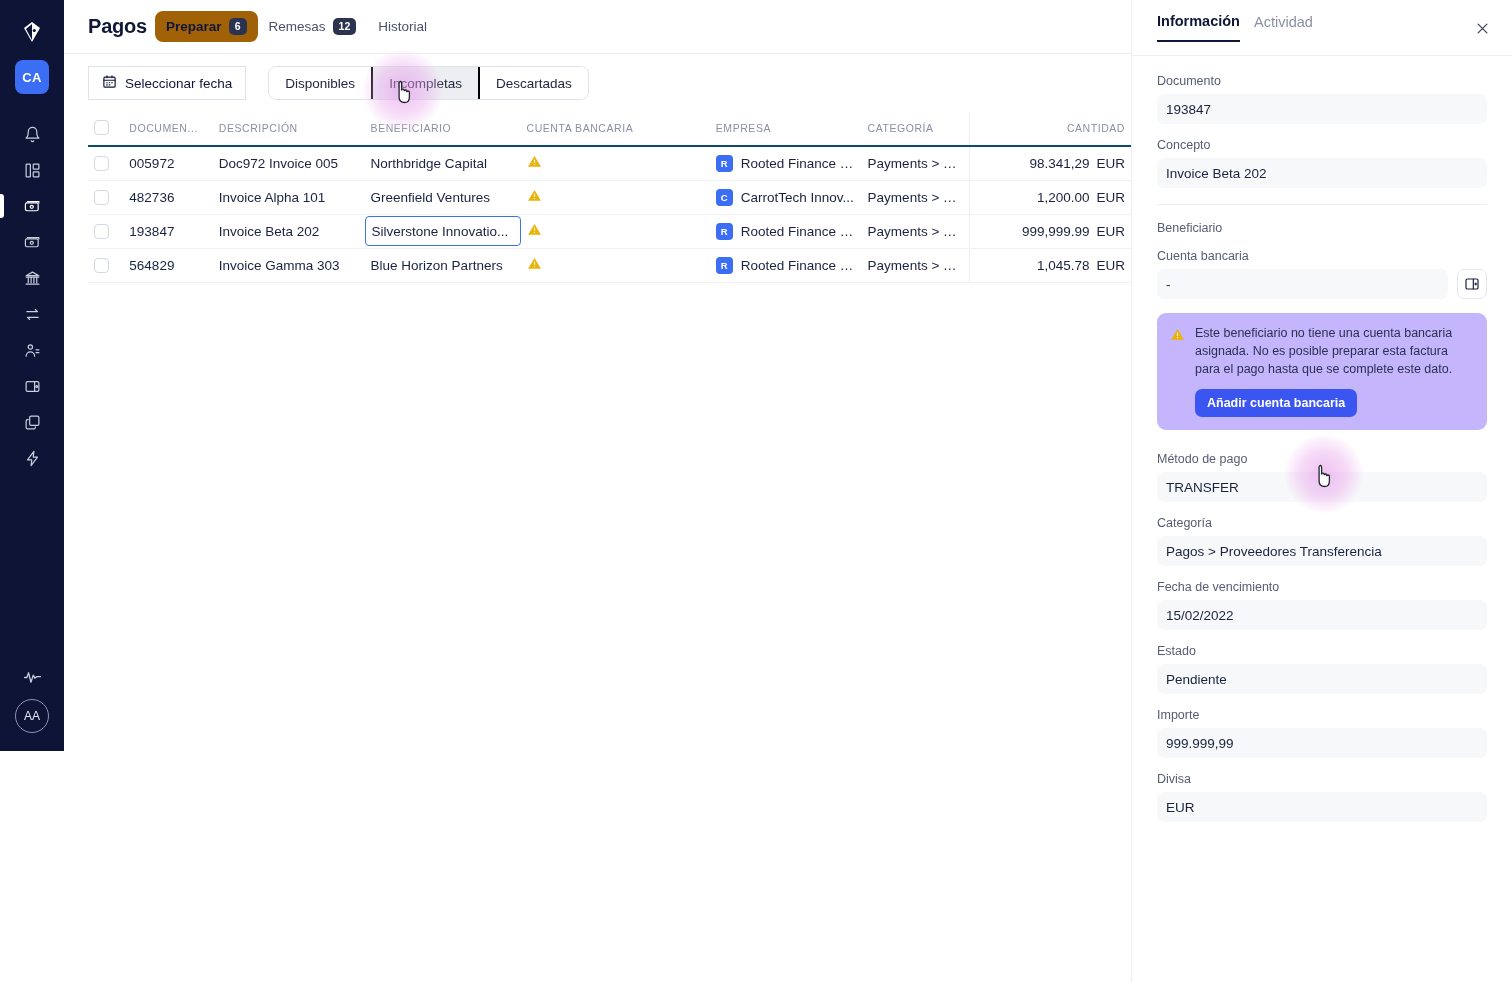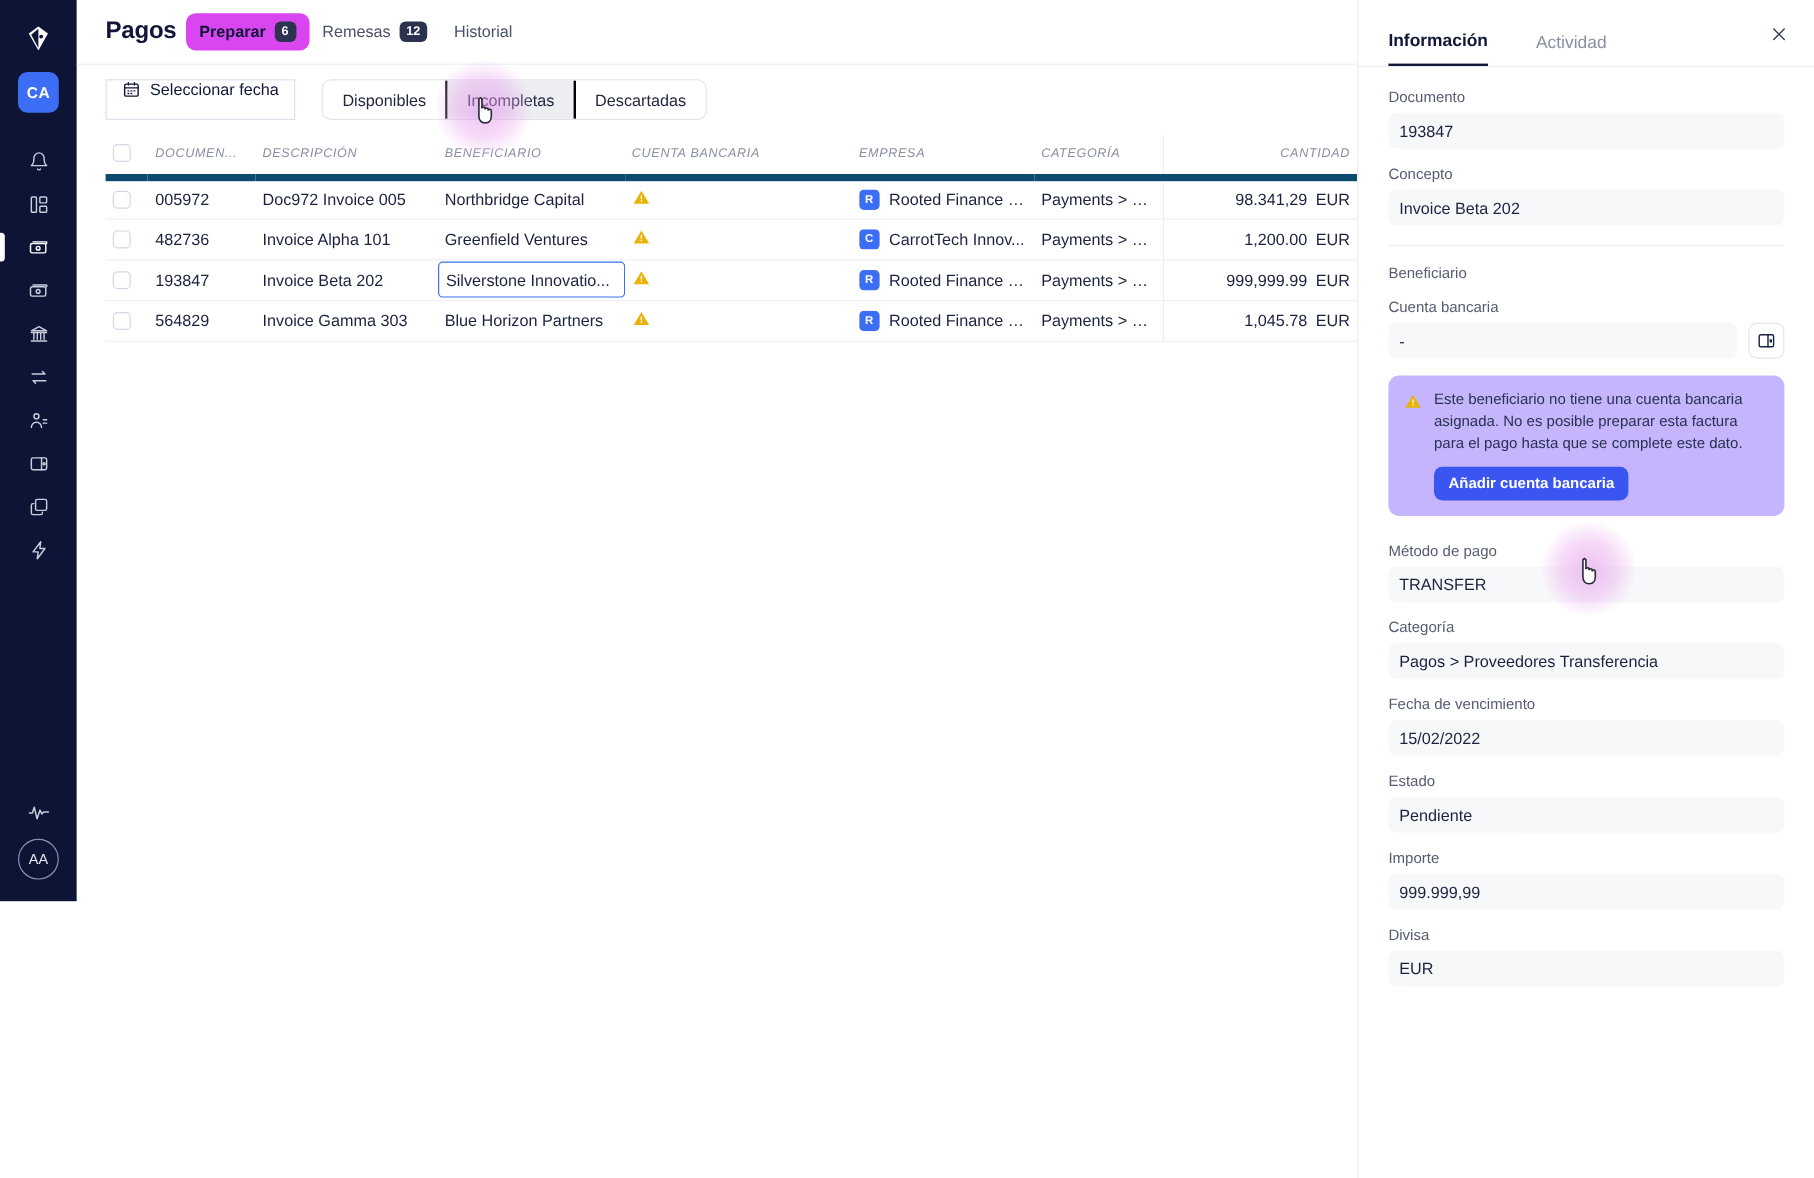--- a/index.html
+++ b/index.html
@@ -47,47 +47,47 @@
   .topbar {
     height: 54px; display:flex; align-items:center; 
     padding: 16px 24px; border-bottom: 1px solid #eceef3;
   }
   .page-title { font-size: 20px; font-weight: 700; color:#101637; letter-spacing:-0.2px; margin-right: 8px; }
   .nav-tab {
     display:inline-flex; align-items:center; gap: 7px;
     font-size: 13.5px; color:#4b5269; padding: 7px 11px; border-radius: 8px;
     cursor: pointer; white-space: nowrap;
   }
-  .nav-tab.active { background:#d946ef; color:#101637; font-weight: 600; }
+  .nav-tab.active { background:#a16207; color:#101637; font-weight: 600; }
   .badge {
     background:#2c3350; color:#fff; border-radius: 5px; font-size: 10.5px;
     font-weight: 700; padding: 2px 6px; line-height: 1.25; min-width: 18px; text-align:center;
   }
 
   .toolbar { height: 58px; display:flex; align-items:center; gap: 22px; padding: 0 24px; }
   .btn-outline {
-    display:inline-flex; align-items:flex-start; gap: 8px;
+    display:inline-flex; align-items:center; gap: 8px;
     height: 34px; padding: 0 13px; border:1px solid #dfe2ea; border-radius: 0;
     background:#fff; font-size: 13.5px; color:#101637; font-weight: 500; cursor: pointer;
   }
   .segmented { display:inline-flex; border:1px solid #dfe2ea; border-radius: 8px; overflow:hidden; height: 34px; }
   .seg {
     display:flex; align-items:center; padding: 0 16px; font-size: 13.5px; color:#22283f;
     background:#fff; cursor:pointer; border-right: 2px solid #000000;
   }
   .seg:last-child { border-right: none; }
   .seg.active { background:#eceef2; font-weight: 500; }
 
   
   .table-wrap { padding: 0 24px; }
   table { width: 1043px; border-collapse: collapse; table-layout: fixed; }
   thead th {
     font-size: 10.5px; letter-spacing: .55px; color:#8a90a3; font-weight: 400;
     text-transform: uppercase; text-align: left; padding: 8px 6px 10px 6px;
-    border-bottom: 6px solid #0c4a6e; white-space: nowrap; overflow:hidden; text-overflow: ellipsis; font-style: italic;
+    border-bottom: 2px solid #0c4a6e; white-space: nowrap; overflow:hidden; text-overflow: ellipsis;
   }
   tbody td {
     font-size: 13.5px; color:#1b2banything; color:#1b2240; padding: 0 6px; height: 34px;
     border-bottom: 1px solid #f0f1f5; white-space: nowrap; overflow: hidden; text-overflow: ellipsis;
   }
   .col-chk { width: 34px; }
   .col-doc { width: 86px; }
   .col-desc { width: 146px; }
   .col-benef { width: 150px; }
   .col-bank { width: 182px; }
@@ -115,21 +115,21 @@
   .emp-name { overflow:hidden; text-overflow: ellipsis; white-space: nowrap; }
   .amt-num { margin-right: 7px; }
   .amt-cur { color:#1b2240; }
 
   
   .panel {
     position: absolute; right: 0; top: 0; width: 381px; height: 982px;
     background:#fff; border-left: 1px solid #eceef3; z-index: 5;
   }
   .panel-tabs {
-    height: 56px; display:flex; align-items:flex-end; gap: 40px; padding: 0 25px;
+    height: 56px; display:flex; align-items:center; gap: 14px; padding: 0 25px;
     border-bottom: 1px solid #eceef3; position: relative;
   }
   .ptab { font-size: 14.5px; color:#8a90a3; padding-bottom: 11px; cursor: pointer; }
   .ptab.active { color:#101637; font-weight: 700; border-bottom: 2.5px solid #101637; }
   .panel-close {
     position:absolute; right: 20px; top: 18px; width: 20px; height: 20px;
     display:flex; align-items:center; justify-content:center; cursor:pointer; color:#3a4159;
   }
   .panel-body { padding: 18px 25px 0 25px; height: 926px; overflow: hidden; }
   .field { margin-bottom: 14px; }

